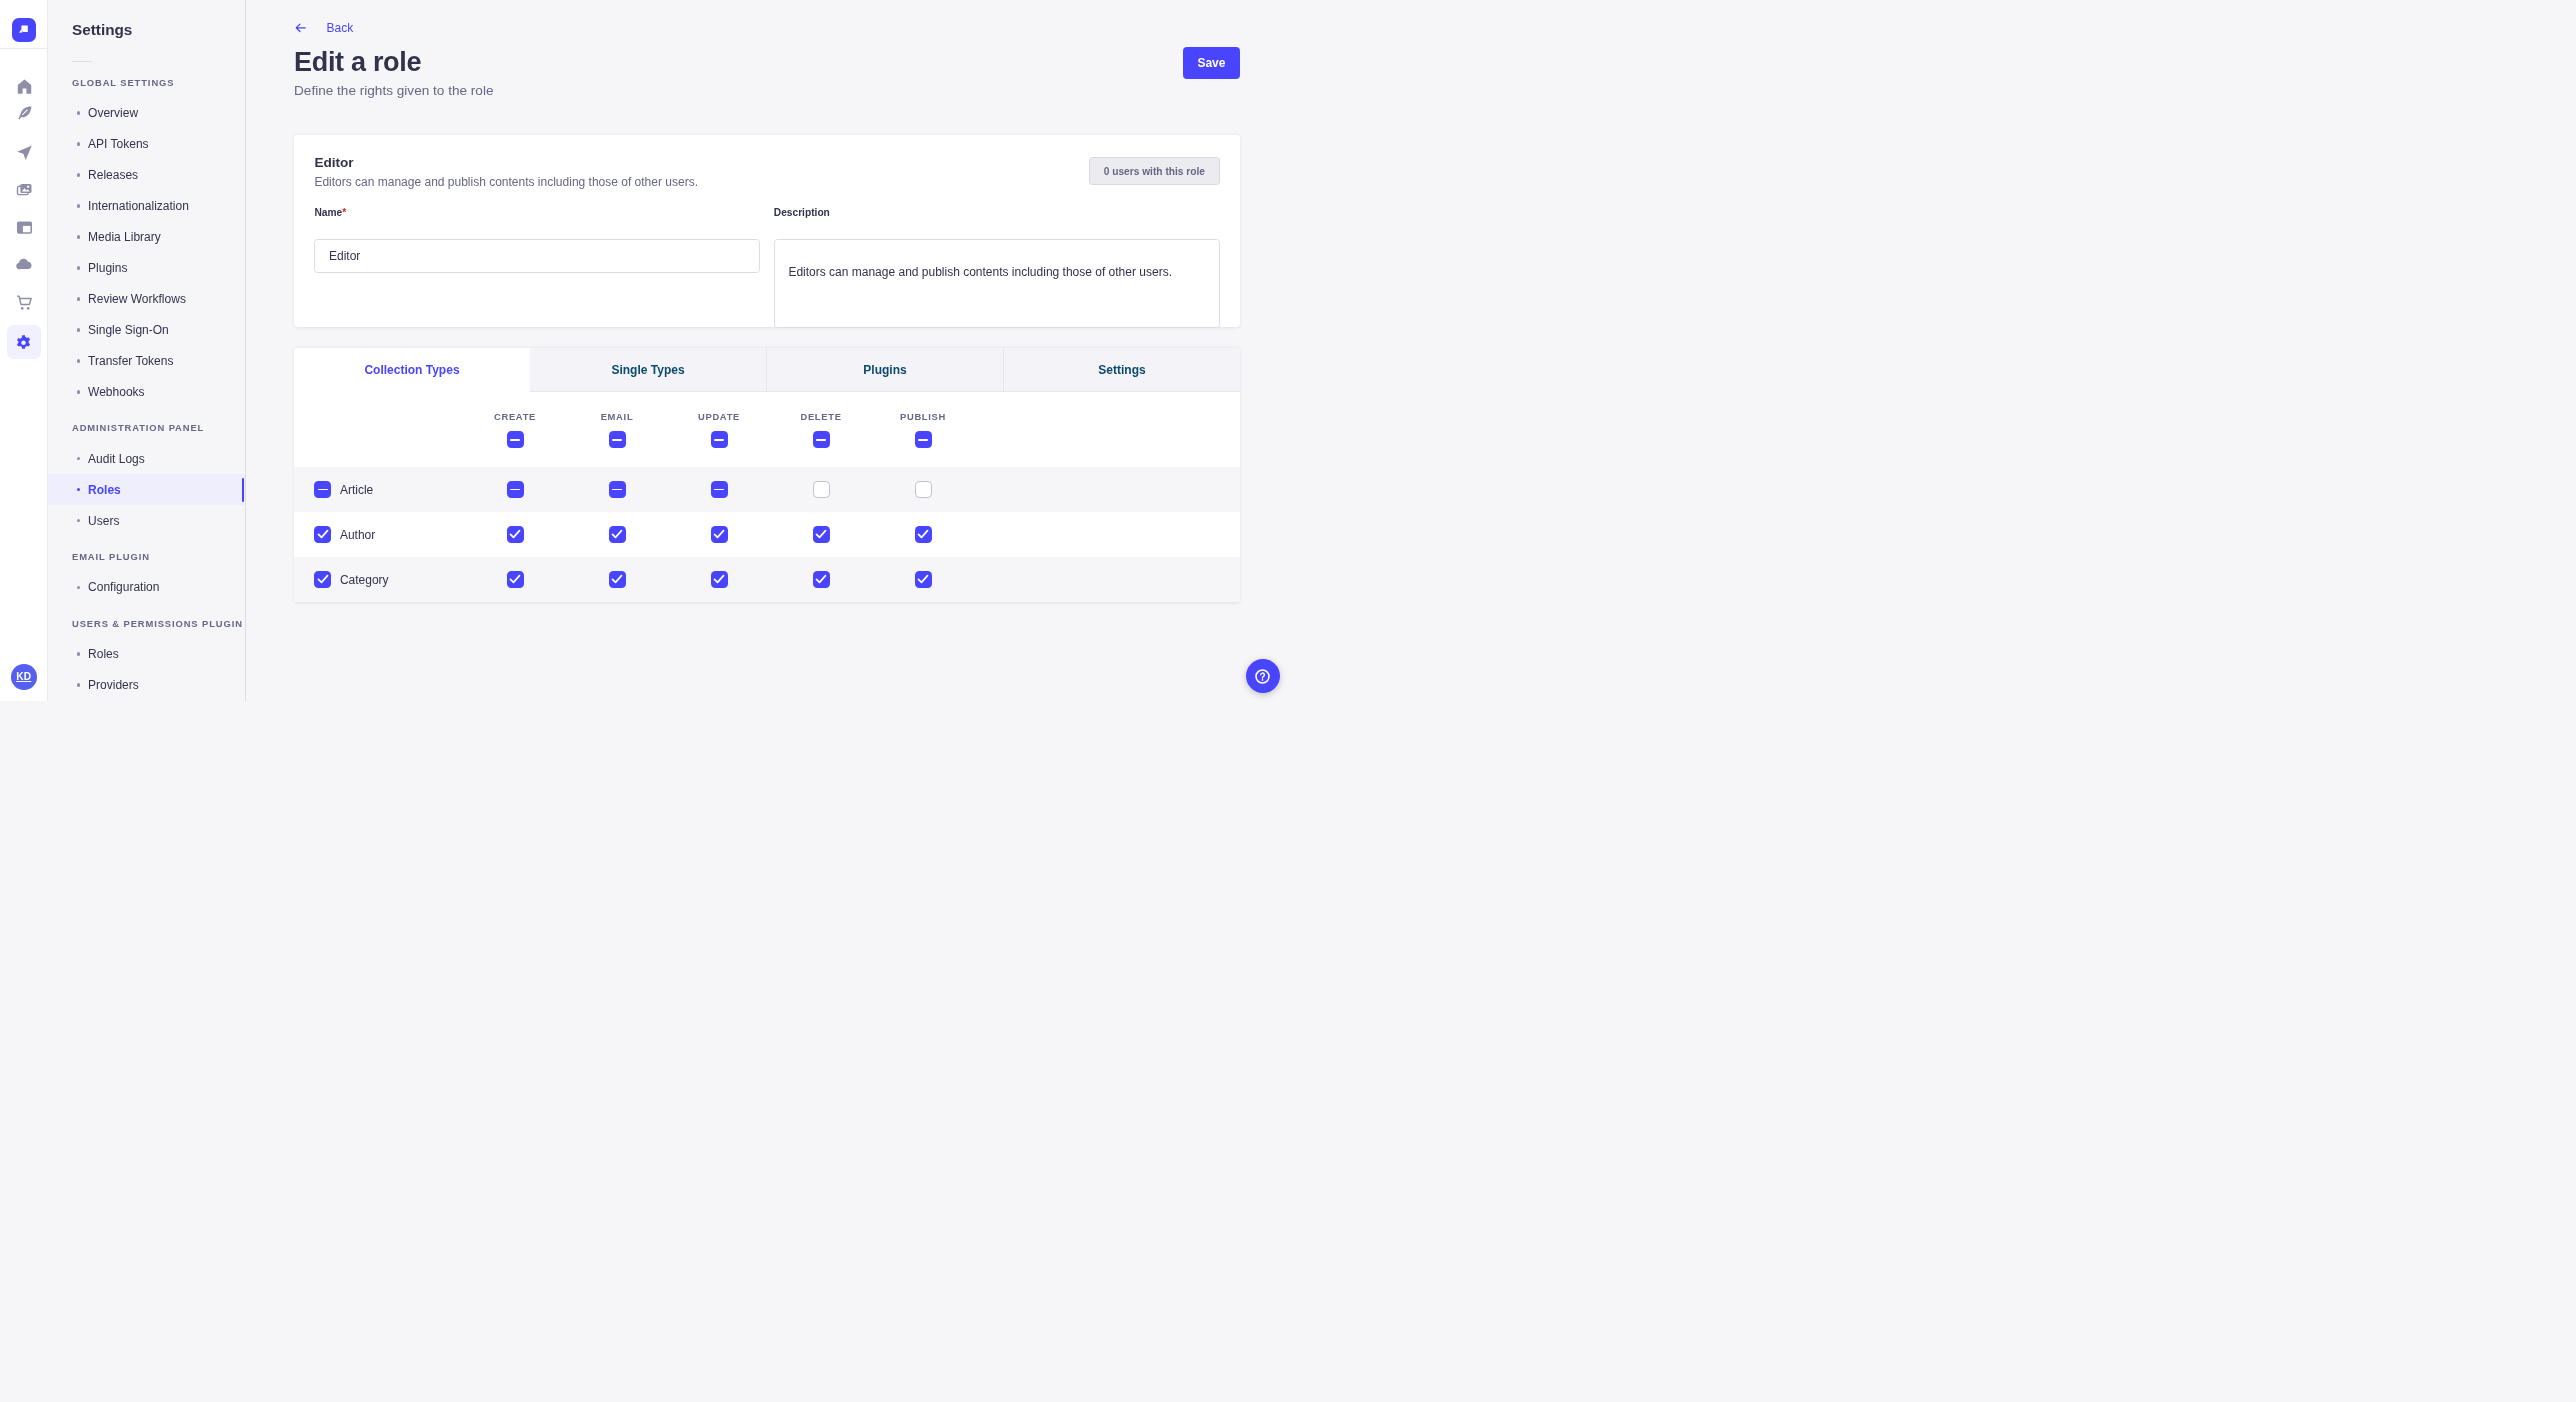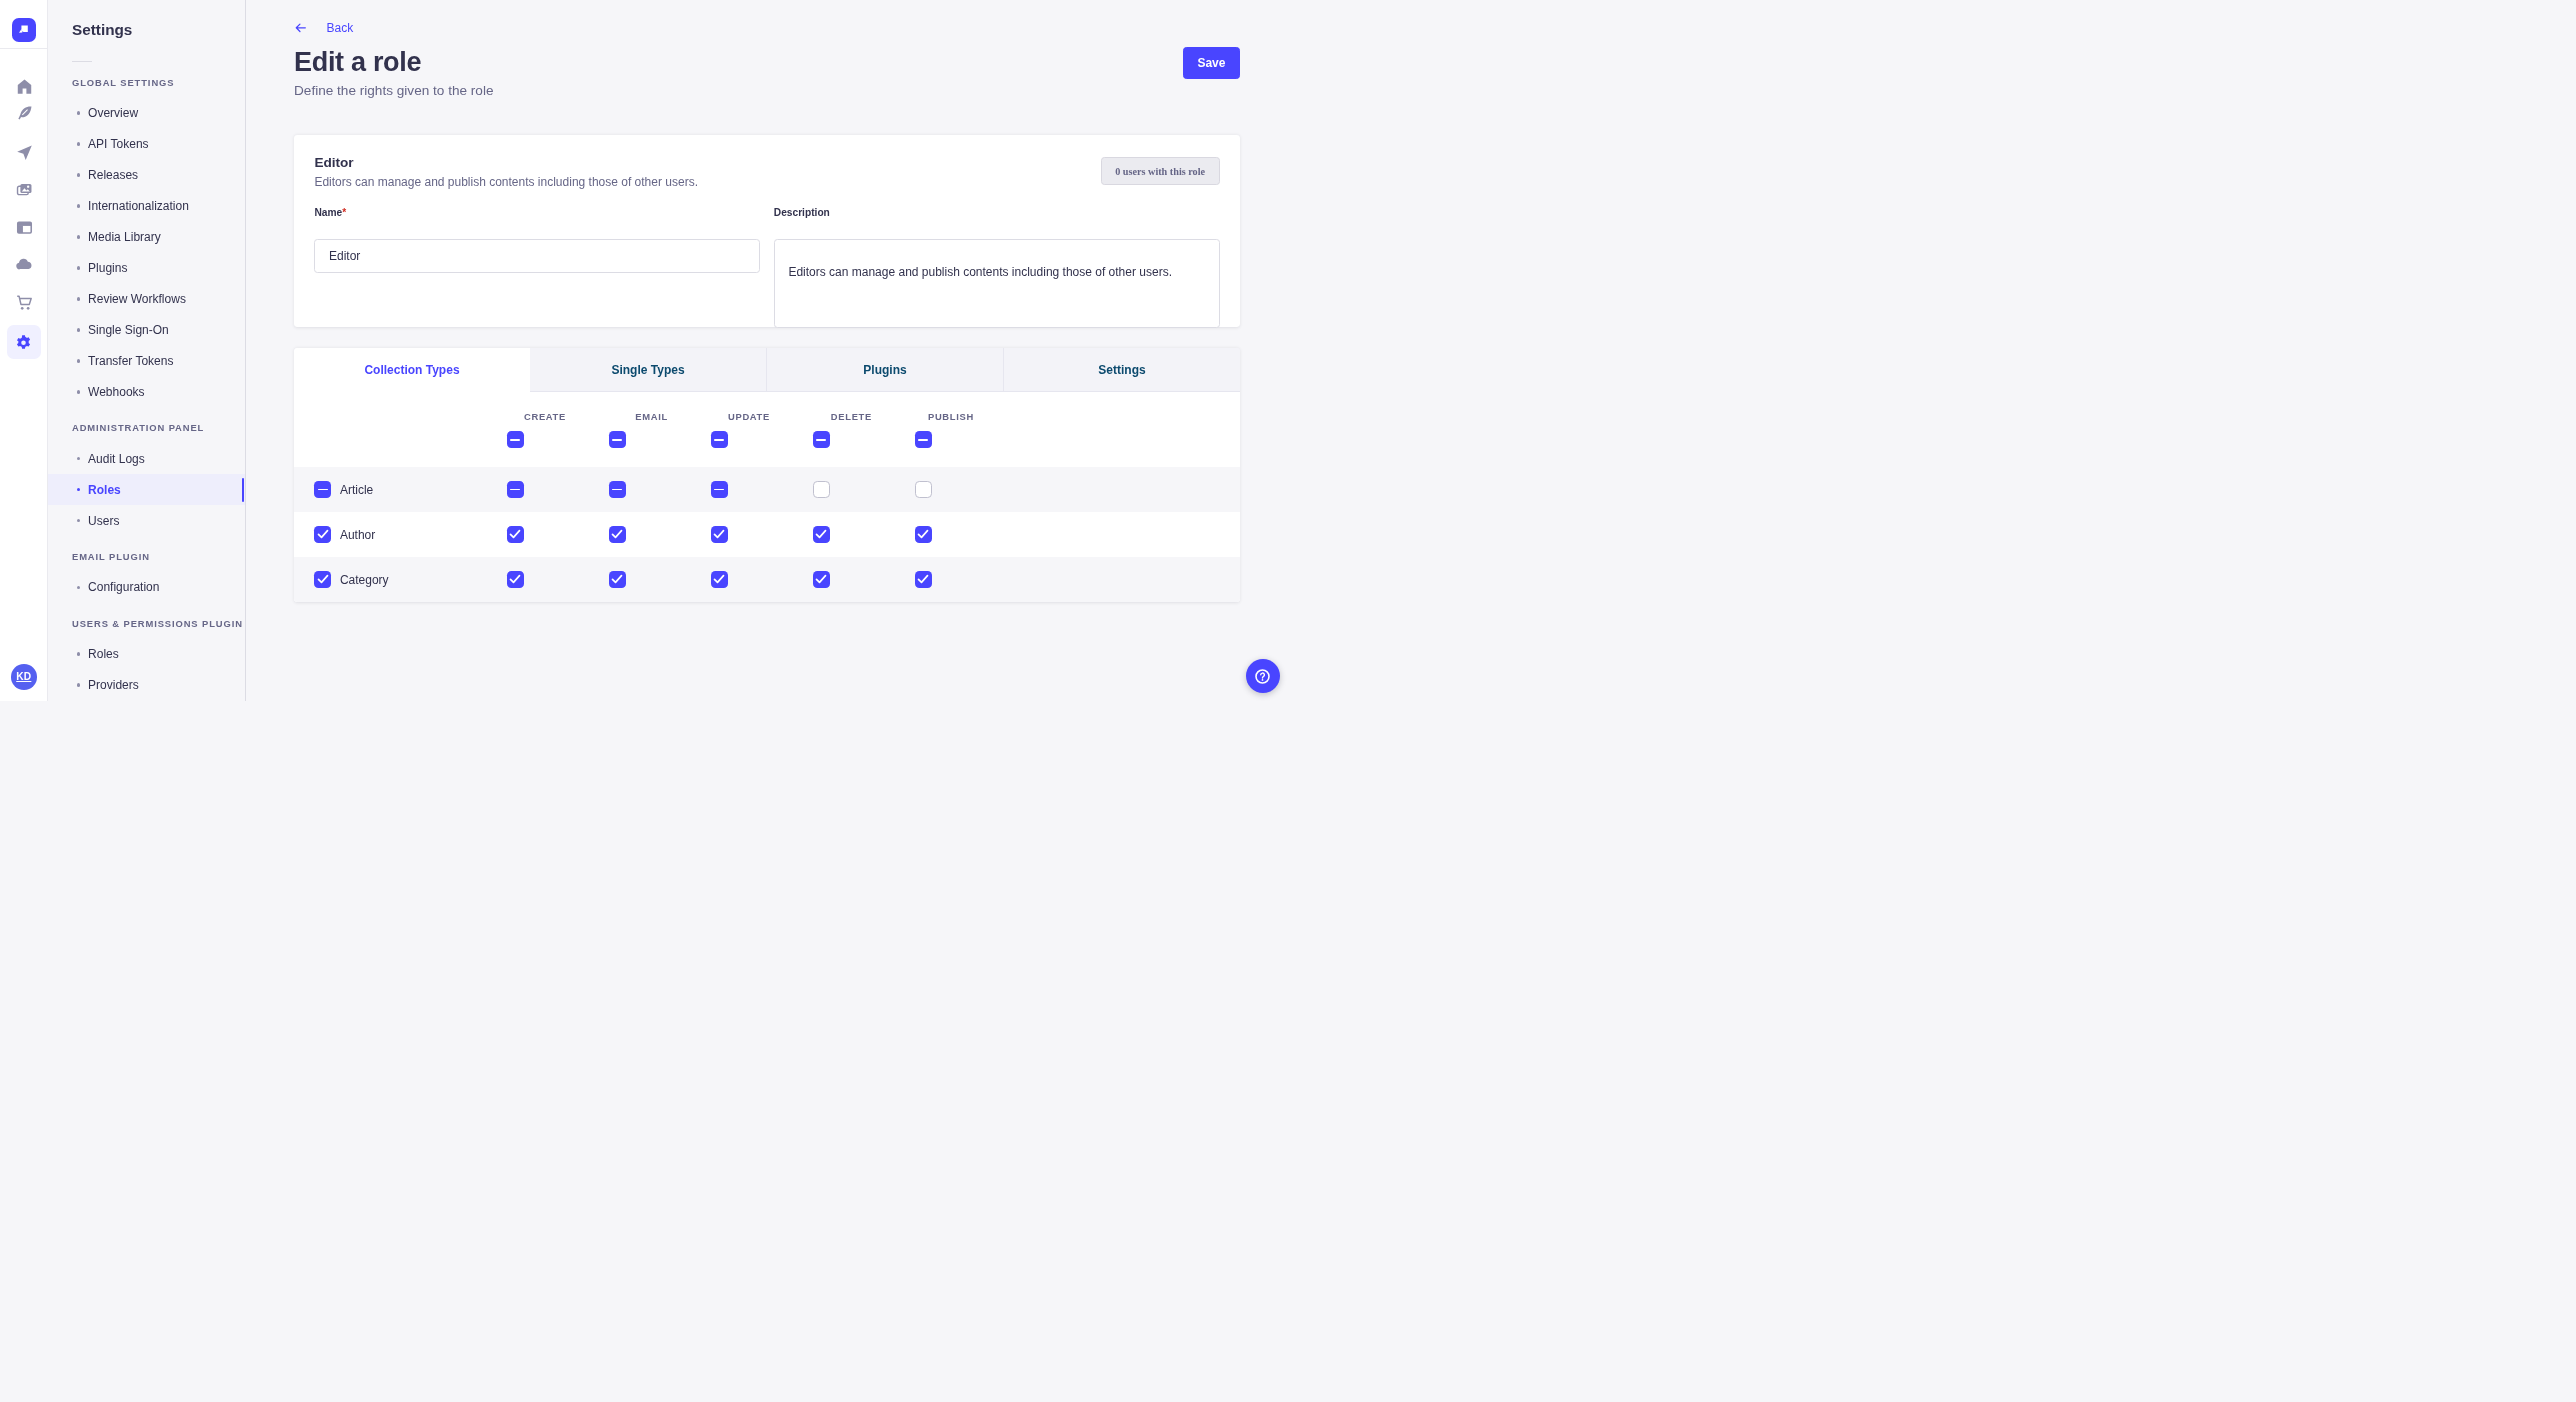--- a/index.html
+++ b/index.html
@@ -48,21 +48,21 @@
               border:0.9px solid #4945ff; border-radius:3.4px; color:#fff; font-size:12px; font-weight:600;
               font-family:inherit; cursor:pointer; }
 
   
   .role-card { position:absolute; left:0; right:0; top:135px; height:192px; background:#fff;
                border-radius:3.4px; box-shadow:0 0.9px 3.4px rgba(33,33,52,.1); padding:20.4px; }
   .role-heading { font-size:13.6px; font-weight:bold; color:#32324d; }
   .role-desc { font-size:12px; color:#666687; margin-top:4.3px; }
   .users-badge { position:absolute; top:22px; right:20.4px; height:28px; padding:0 13.6px; background:#ebebf0;
                  border:0.9px solid #d9d8e0; border-radius:3.4px; color:#666687; font-size:10.2px; font-weight:600;
-                 font-family:Liberation Serif, serif; cursor:pointer; }
+                 font-family:Liberation Sans, sans-serif; cursor:pointer; }
   .fields { display:flex; gap:13.6px; margin-top:18px; }
   .field { flex:1; }
   .field-label { font-size:10.2px; font-weight:600; color:#32324d; margin-bottom:21px; }
   .req { color:#d02b20; }
   .text-input { width:100%; height:34px; border:0.9px solid #dcdce4; border-radius:3.4px; background:#fff;
                 font-size:12px; color:#32324d; padding:0 13.6px; font-family:inherit; }
   .text-area { width:100%; height:89px; border:0.9px solid #dcdce4; border-radius:3.4px; background:#fff;
                font-size:12px; color:#32324d; padding:24px 13.6px 6.8px; font-family:inherit; resize:none;
                line-height:17px; }
 
@@ -73,21 +73,21 @@
   .tab { flex:1; display:flex; align-items:center; justify-content:center; font-size:12px; font-weight:600;
          color:#0c4a6e; background:#f3f3f8; border-bottom:0.9px solid #e6e6ef; border-left:0.9px solid #e6e6ef;
          cursor:pointer; }
   .tab:first-child { border-left:none; border-top-left-radius:3.4px; }
   .tab:last-child { border-top-right-radius:3.4px; }
   .tab.active { background:#fff; color:#4945ff; border-bottom:0.9px solid #fff; border-left:none; }
   .tab.active + .tab { border-left:none; }
   .ptable { background:#fff; border-bottom-left-radius:3.4px; border-bottom-right-radius:3.4px; overflow:hidden; }
   .pgrid { display:grid; grid-template-columns:170px repeat(5,102px) 1fr; align-items:center; }
   .phead { height:75px; align-content:start; padding-top:19px; }
-  .col-label { text-align:right; font-size:9.4px; font-weight:600; letter-spacing:0.7px; color:#666687; }
+  .col-label { text-align:center; font-size:9.4px; font-weight:600; letter-spacing:0.7px; color:#666687; }
   .head-cb-row { margin-top:9.4px; }
   .prow { height:45px; }
   .prow.striped { background:#f6f6f9; }
   .row-label-cell { display:flex; align-items:center; padding-left:20.4px; gap:8.5px; font-size:12px; color:#32324d; }
   .cb-cell { display:flex; justify-content:center; }
 
   
   .cb { width:17px; height:17px; border-radius:4.3px; cursor:pointer; position:relative; flex:none; }
   .cb.unchecked { background:#fff; border:0.9px solid #c0c0cf; }
   .cb.checked, .cb.indeterminate { background:#4945ff; }

